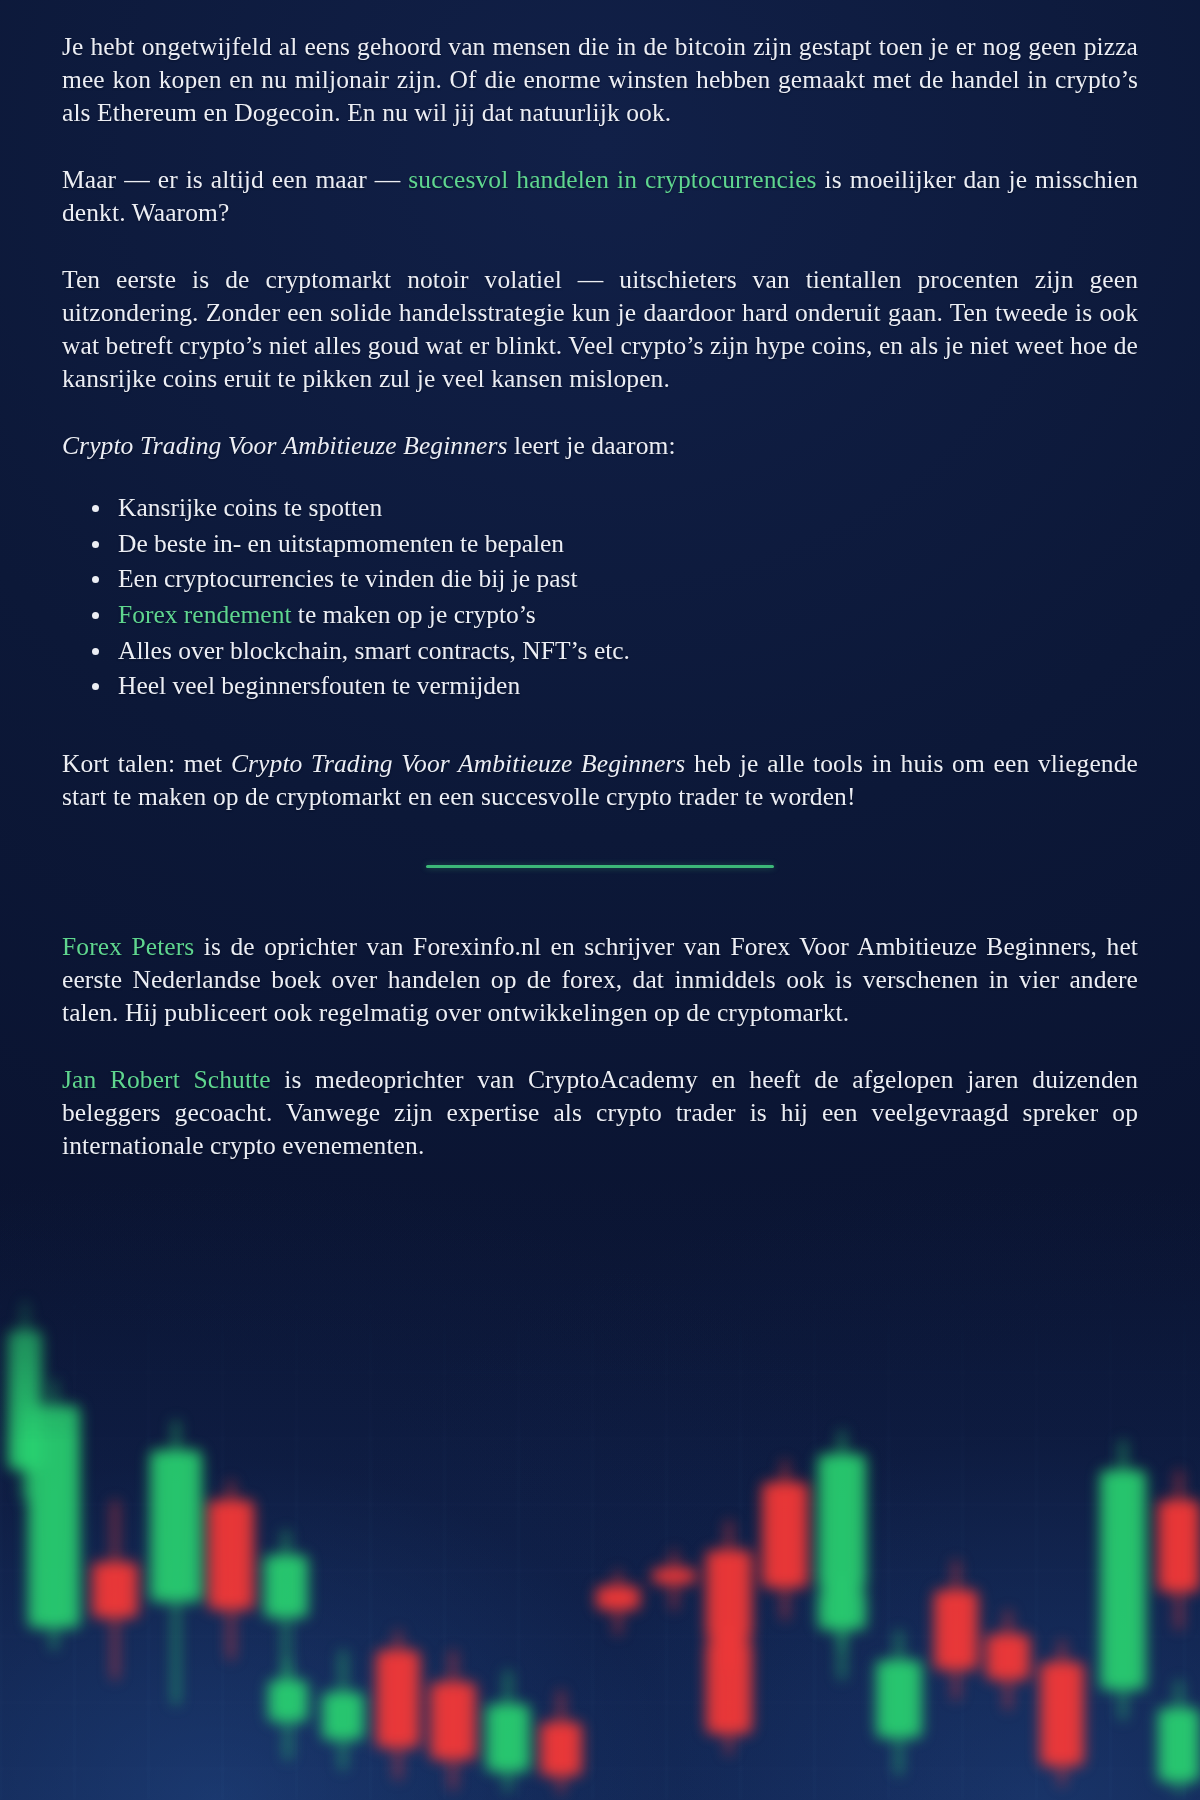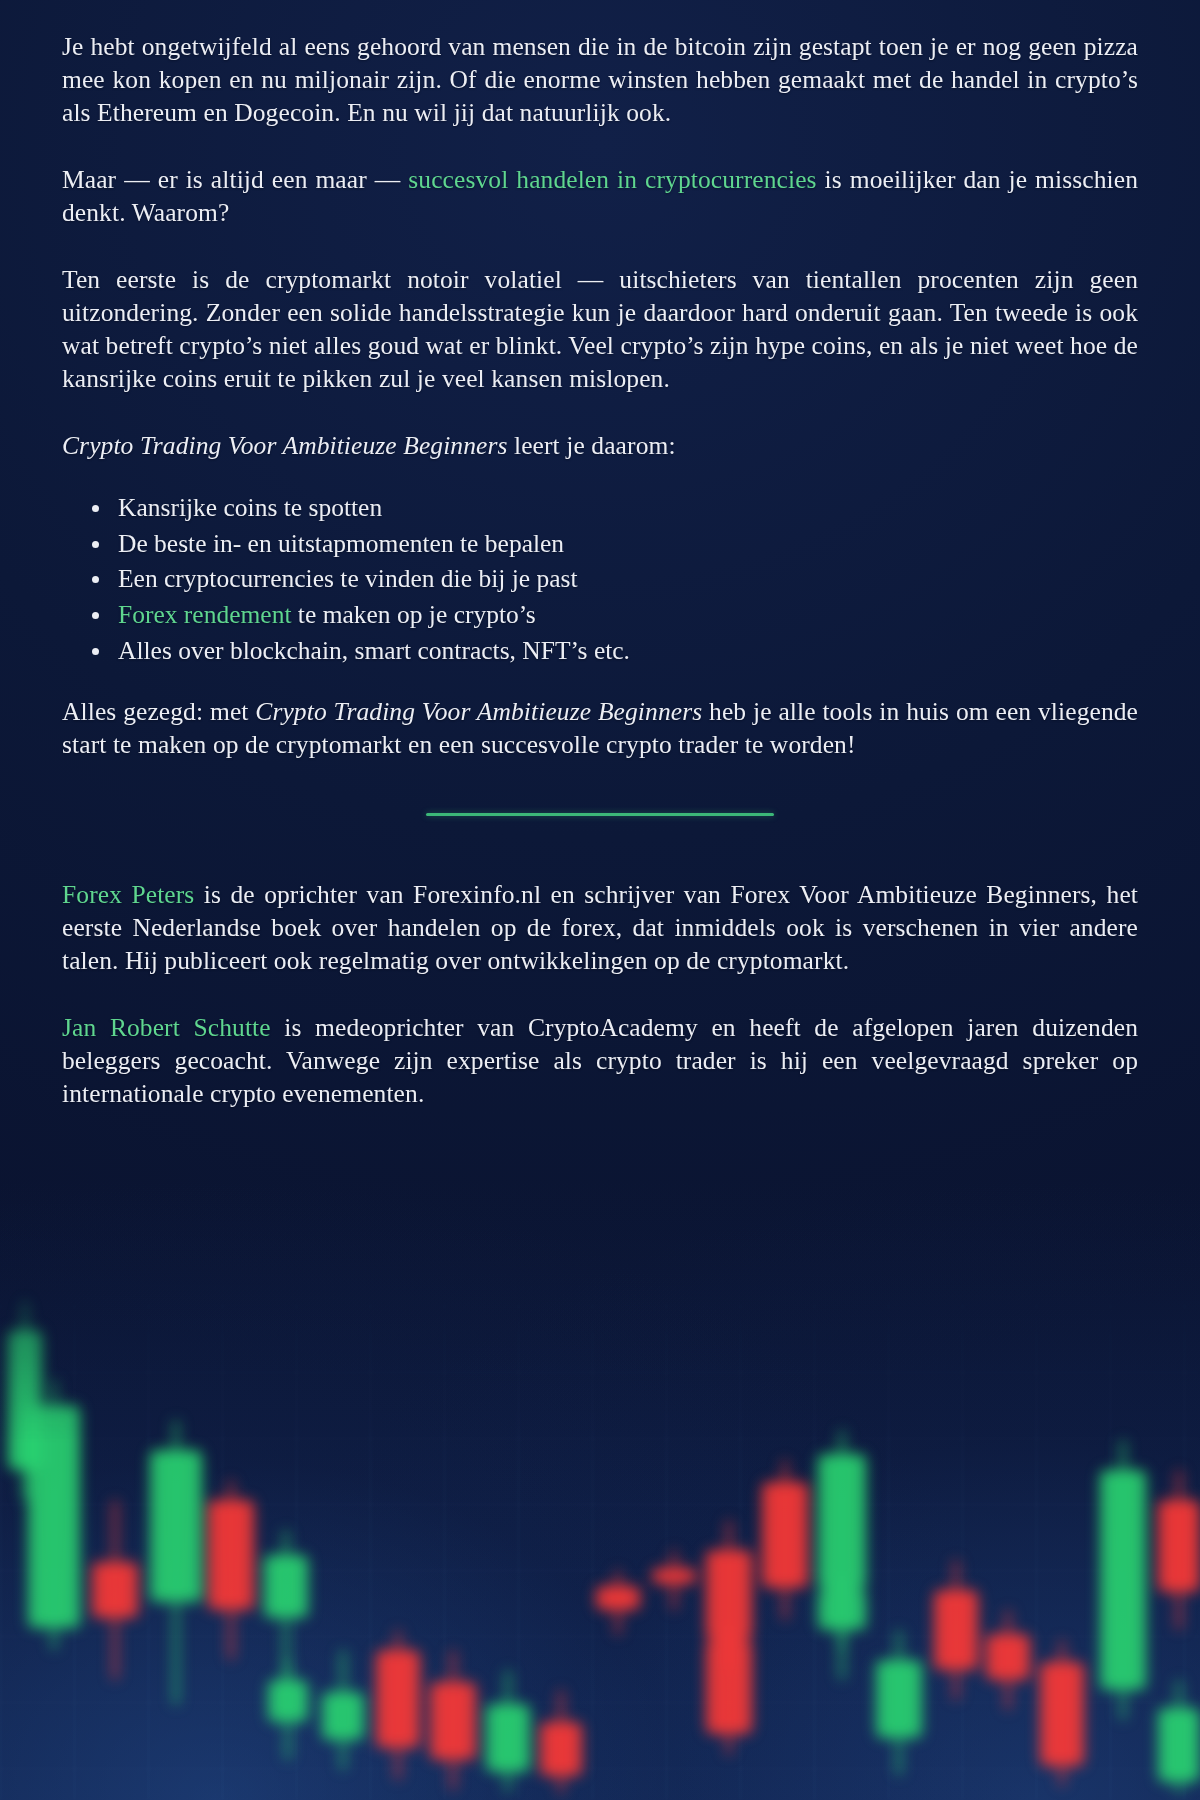--- a/index.html
+++ b/index.html
@@ -102,21 +102,21 @@
 
   em, .italic {
     font-style: italic;
   }
 
   .accent { color: #5fd68f; }
 
   
   ul.benefits {
     list-style: none;
-    margin: 0 0 28px 0;
+    margin: 0 0 44px 0;
     padding: 0 0 0 26px;
   }
   ul.benefits li {
     position: relative;
     font-size: 25.5px;
     line-height: 1.28;
     padding-left: 30px;
     margin-bottom: 3px;
     color: #eceef4;
     text-shadow: 0 1px 2px rgba(4,10,28,0.55);
@@ -273,23 +273,24 @@
     <p class="para">Ten eerste is de cryptomarkt notoir volatiel — uitschieters van tientallen procenten zijn geen uitzondering. Zonder een solide handelsstrategie kun je daardoor hard onderuit gaan. Ten tweede is ook wat betreft crypto’s niet alles goud wat er blinkt. Veel crypto’s zijn hype coins, en als je niet weet hoe de kansrijke coins eruit te pikken zul je veel kansen mislopen.</p>
 
     <p class="para tight"><span class="italic">Crypto Trading Voor Ambitieuze Beginners</span><span> leert je daarom:</span></p>
 
     <ul class="benefits">
       <li><span class="accent"></span><span>Kansrijke coins te spotten</span></li>
       <li><span class="accent"></span><span>De beste in- en uitstapmomenten te bepalen</span></li>
       <li><span class="accent"></span><span>Een cryptocurrencies te vinden die bij je past</span></li>
       <li><span class="accent">Forex rendement</span><span> te maken op je crypto’s</span></li>
       <li><span class="accent"></span><span>Alles over blockchain, smart contracts, NFT’s etc.</span></li>
+      <li><span class="accent"></span><span>Heel veel beginnersfouten te vermijden</span></li>
     </ul>
 
-    <p class="para"><span>Alles gezegd: met </span><span class="italic">Crypto Trading Voor Ambitieuze Beginners</span><span> heb je alle tools in huis om een vliegende start te maken op de cryptomarkt en een succesvolle crypto trader te worden!</span></p>
+    <p class="para"><span>Kort talen: met </span><span class="italic">Crypto Trading Voor Ambitieuze Beginners</span><span> heb je alle tools in huis om een vliegende start te maken op de cryptomarkt en een succesvolle crypto trader te worden!</span></p>
 
     <div class="divider-wrap">
       <div class="divider"></div>
     </div>
 
     <p class="para bio"><span class="accent">Forex Peters</span><span> is de oprichter van Forexinfo.nl en schrijver van Forex Voor Ambitieuze Beginners, het eerste Nederlandse boek over handelen op de forex, dat inmiddels ook is verschenen in vier andere talen. Hij publiceert ook regelmatig over ontwikkelingen op de cryptomarkt.</span></p>
 
     <p class="para bio"><span class="accent">Jan Robert Schutte</span><span> is medeoprichter van CryptoAcademy en heeft de afgelopen jaren duizenden beleggers gecoacht. Vanwege zijn expertise als crypto trader is hij een veelgevraagd spreker op internationale crypto evenementen.</span></p>
 
   </div>

